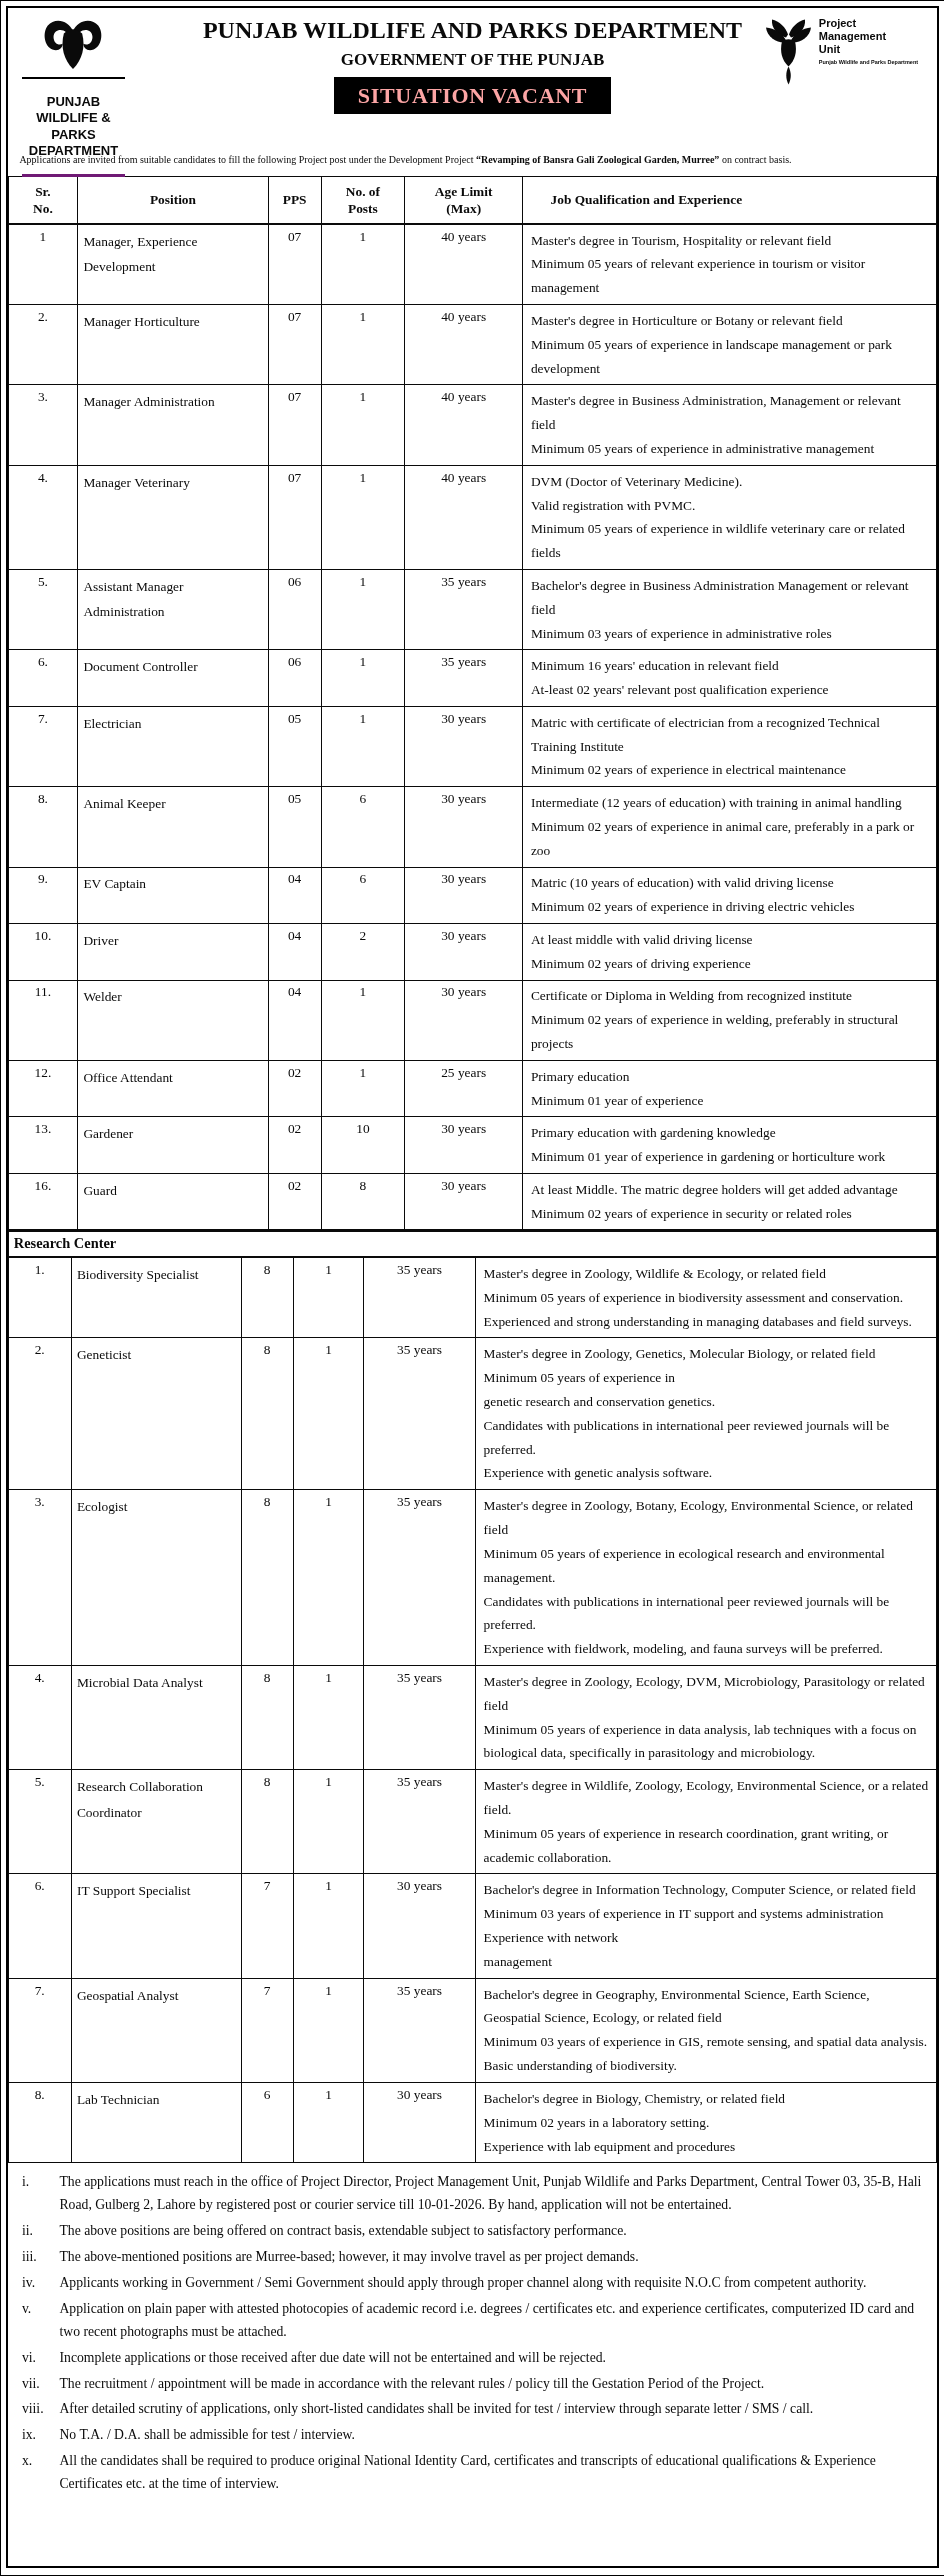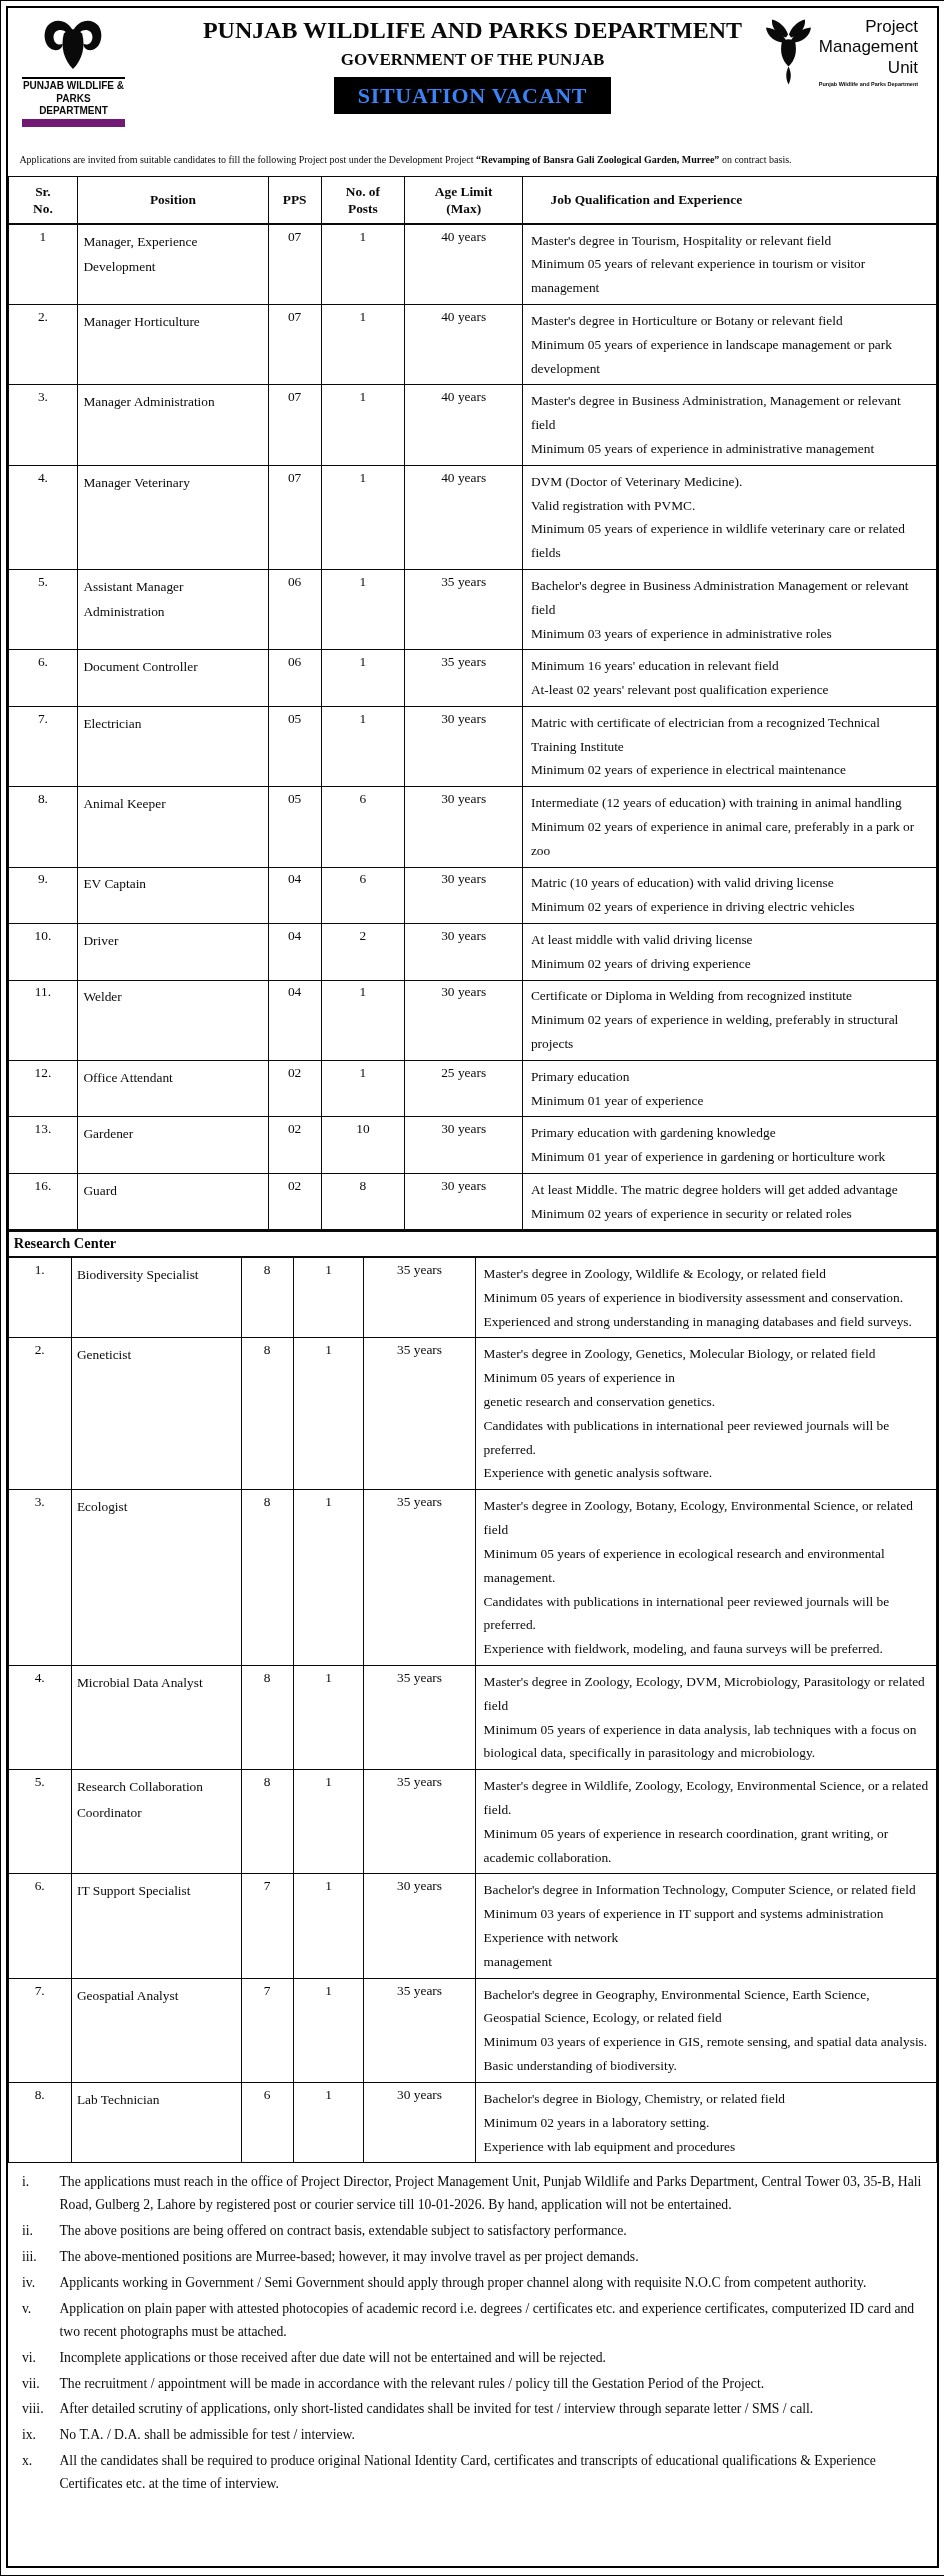--- a/index.html
+++ b/index.html
@@ -7,30 +7,30 @@
     width:945px;min-height:2576px;background:#ffffff;margin:0 auto;
     box-sizing:border-box;border:1.3px solid #000;padding:4.6px;
     font-family:"Liberation Serif", serif;color:#0a0a0a;
   }
   .ad{border:2px solid #000;box-sizing:border-box;display:flex;flex-direction:column;min-height:2562px;}
 
   
   .header{position:relative;min-height:129px;padding-top:9.1px;}
   .logo-left{position:absolute;left:14.4px;top:6.5px;width:103px;text-align:center;}
   .logo-left svg{width:78px;height:63px;display:block;margin:0 auto;}
-  .logo-cap{border-top:2px solid #000;border-bottom:8px solid #701a75;padding:1px 0;
-    font-family:"Liberation Sans",sans-serif;font-weight:bold;font-size:10px;line-height:1.25;}
+  .logo-cap{border-top:2px solid #000;border-bottom:3px solid #701a75;padding:15px 0;
+    font-family:"Liberation Sans",sans-serif;font-weight:bold;font-size:13px;line-height:1.25;}
   .logo-right{position:absolute;right:5.2px;top:5.2px;width:171px;display:flex;align-items:flex-start;gap:2.6px;}
   .logo-right svg{width:55px;height:77px;flex:0 0 auto;}
-  .pmu-text{font-family:"Liberation Sans",sans-serif;font-weight:normal;font-size:17px;line-height:1.22;padding-top:3.9px;text-align:right;}
+  .pmu-text{font-family:"Liberation Sans",sans-serif;font-weight:bold;font-size:11px;line-height:1.22;padding-top:3.9px;}
   .pmu-cap{font-family:"Liberation Sans",sans-serif;font-weight:bold;font-size:5.5px;margin-top:2px;}
   .titles{text-align:center;}
   .org-title{margin:0;font-size:24px;font-weight:bold;letter-spacing:0px;}
   .govt-title{margin:5.9px 0 0 0;font-size:17px;font-weight:bold;}
-  .banner{display:inline-block;background:#000;color:#3b82f6;font-size:22px;font-weight:bold;
+  .banner{display:inline-block;background:#000;color:#fca5a5;font-size:22px;font-weight:bold;
     padding:5.2px 23.5px;margin-top:7.8px;letter-spacing:0.7px;}
 
   
   .intro{font-size:10px;line-height:1.65;margin:6.5px 11.8px 7.8px 11.8px;}
   .intro .b{font-weight:bold;}
 
   
   table{border-collapse:collapse;width:calc(100% - 0px);table-layout:fixed;}
   .main{margin:0;}
   th,td{border:1.3px solid #0a0a0a;vertical-align:top;padding:3.9px 5.2px;font-size:13.4px;}

